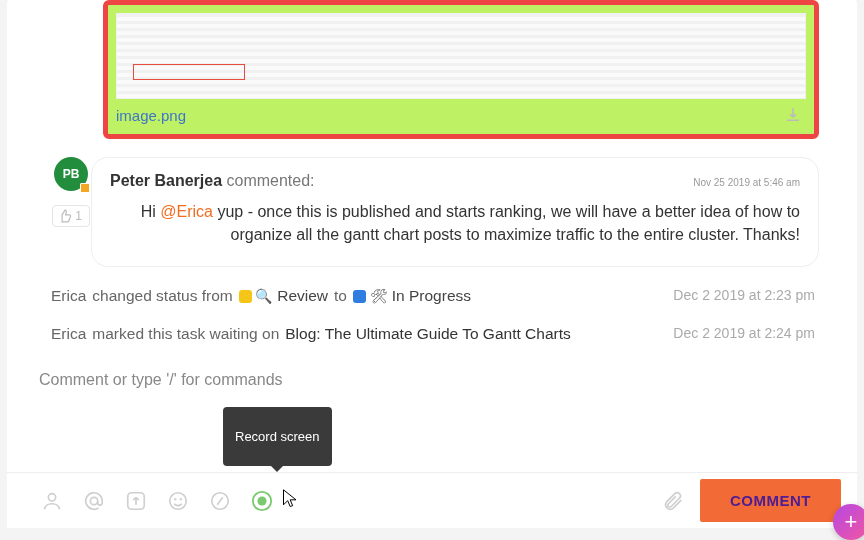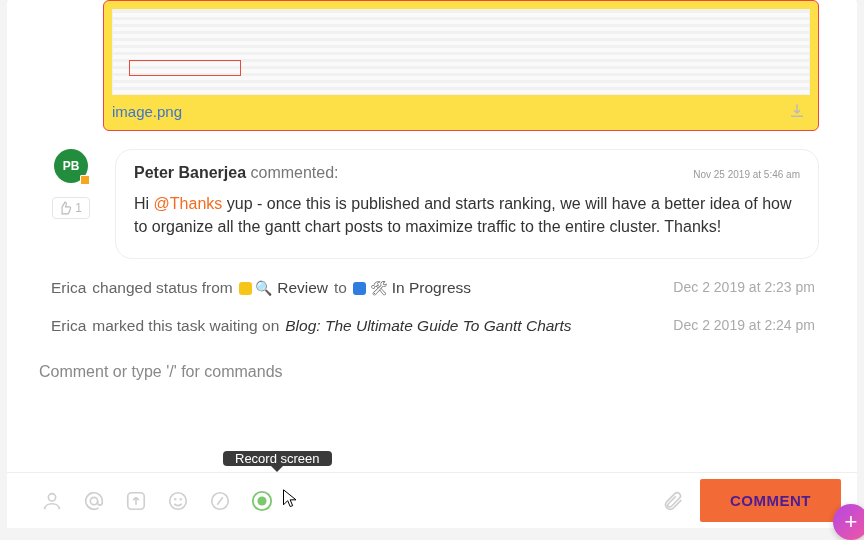--- a/index.html
+++ b/index.html
@@ -18,24 +18,24 @@
     margin: 0 auto;
     border-radius: 3px;
     position: relative;
     padding: 0;
   }
 
   
   .attachment-card {
     margin-left: 96px;
     margin-right: 38px;
-    border: 1px solid #ef4444;
+    border: 5px solid #ef4444;
     border-radius: 6px;
     padding: 8px 8px 10px 8px;
-    background: #fde047;
+    background: #bef264;
     position: relative;
   }
   .attach-img {
     width: 100%;
     height: 86px;
     background: repeating-linear-gradient(
       0deg, #fafafa 0, #fafafa 4px, #f1f1f1 4px, #f1f1f1 7px);
     border: 1px solid #f0f0f0;
     position: relative;
     overflow: hidden;
@@ -57,21 +57,22 @@
     position:absolute;
     right:12px; bottom:10px;
     color:#bbb;
     width:18px; height:18px;
   }
 
   
   .comment-row {
     display:flex;
     margin: 18px 38px 0 44px;
-    gap: 24px;
+    gap: 0;
+    text-align: right;
   }
   .avatar-col { width: 40px; display:flex; flex-direction:column; align-items:center; }
   .avatar {
     width: 34px; height: 34px; border-radius: 50%;
     background: #238d3e; color:#fff; font-size:12px; font-weight:600;
     display:flex; align-items:center; justify-content:center;
     position:relative;
   }
   .avatar-badge{
     position:absolute; right:-2px; bottom:-2px;
@@ -125,21 +126,21 @@
     color:#333;
     outline:none;
     padding:6px 2px;
   }
   .comment-input::placeholder{ color:#888; }
 
   .tooltip {
     position:absolute;
     left: 216px; bottom: 62px;
     background:#3a3a3a; color:#fff;
-    font-size:13px; padding:0 12px;
+    font-size:13px; padding:22px 12px;
     border-radius:4px;
     z-index:5;
   }
   .tooltip::after{
     content:""; position:absolute;
     bottom:-6px; left:50%; margin-left:-6px;
     border:6px solid transparent;
     border-top-color:#3a3a3a; border-bottom:none;
   }
 
@@ -160,21 +161,21 @@
   }
   .tool-ic.active svg { stroke:#7bc96f; fill:#7bc96f; }
   .spacer { flex:1; }
   .attach-ic { color:#cfcfcf; margin-right:16px; }
   .comment-btn {
     background:#f26a36; color:#4c1d95;
     border:none; border-radius:2px;
     padding: 13px 30px; font-size:15px; letter-spacing:0.5px;
     font-weight:600; cursor:pointer;
   }
-  .dark-link { color:#333;font-style:italic; }
+  .dark-link { color:#333; }
 
   .cursor {
     position:absolute;
     left: 274px; bottom: 18px;
     width:20px; height:22px;
     z-index:6;
     pointer-events:none;
   }
 
   .fab {
@@ -216,21 +217,21 @@
       </div>
     </div>
     <div class="comment-card">
       <div class="c-head">
         <div>
           <span class="c-author">Peter Banerjea</span><span class="c-verb"> commented:</span>
         </div>
         <span class="c-time">Nov 25 2019 at 5:46 am</span>
       </div>
       <div class="c-body">
-        <span>Hi </span><span class="mention">@Thanks</span><span> yup - once this is published and starts ranking, we will have a better idea of how to organize all the gantt chart posts to maximize traffic to the entire cluster. Thanks!</span>
+        <span>Hi </span><span class="mention">@Erica</span><span> yup - once this is published and starts ranking, we will have a better idea of how to organize all the gantt chart posts to maximize traffic to the entire cluster. Thanks!</span>
       </div>
     </div>
   </div>
 
   <div class="activity">
     <div class="left">
       <span>Erica</span>
         <span> changed status from </span>
       <span class="status-chip">
         <span class="chip-box chip-yellow"></span>

